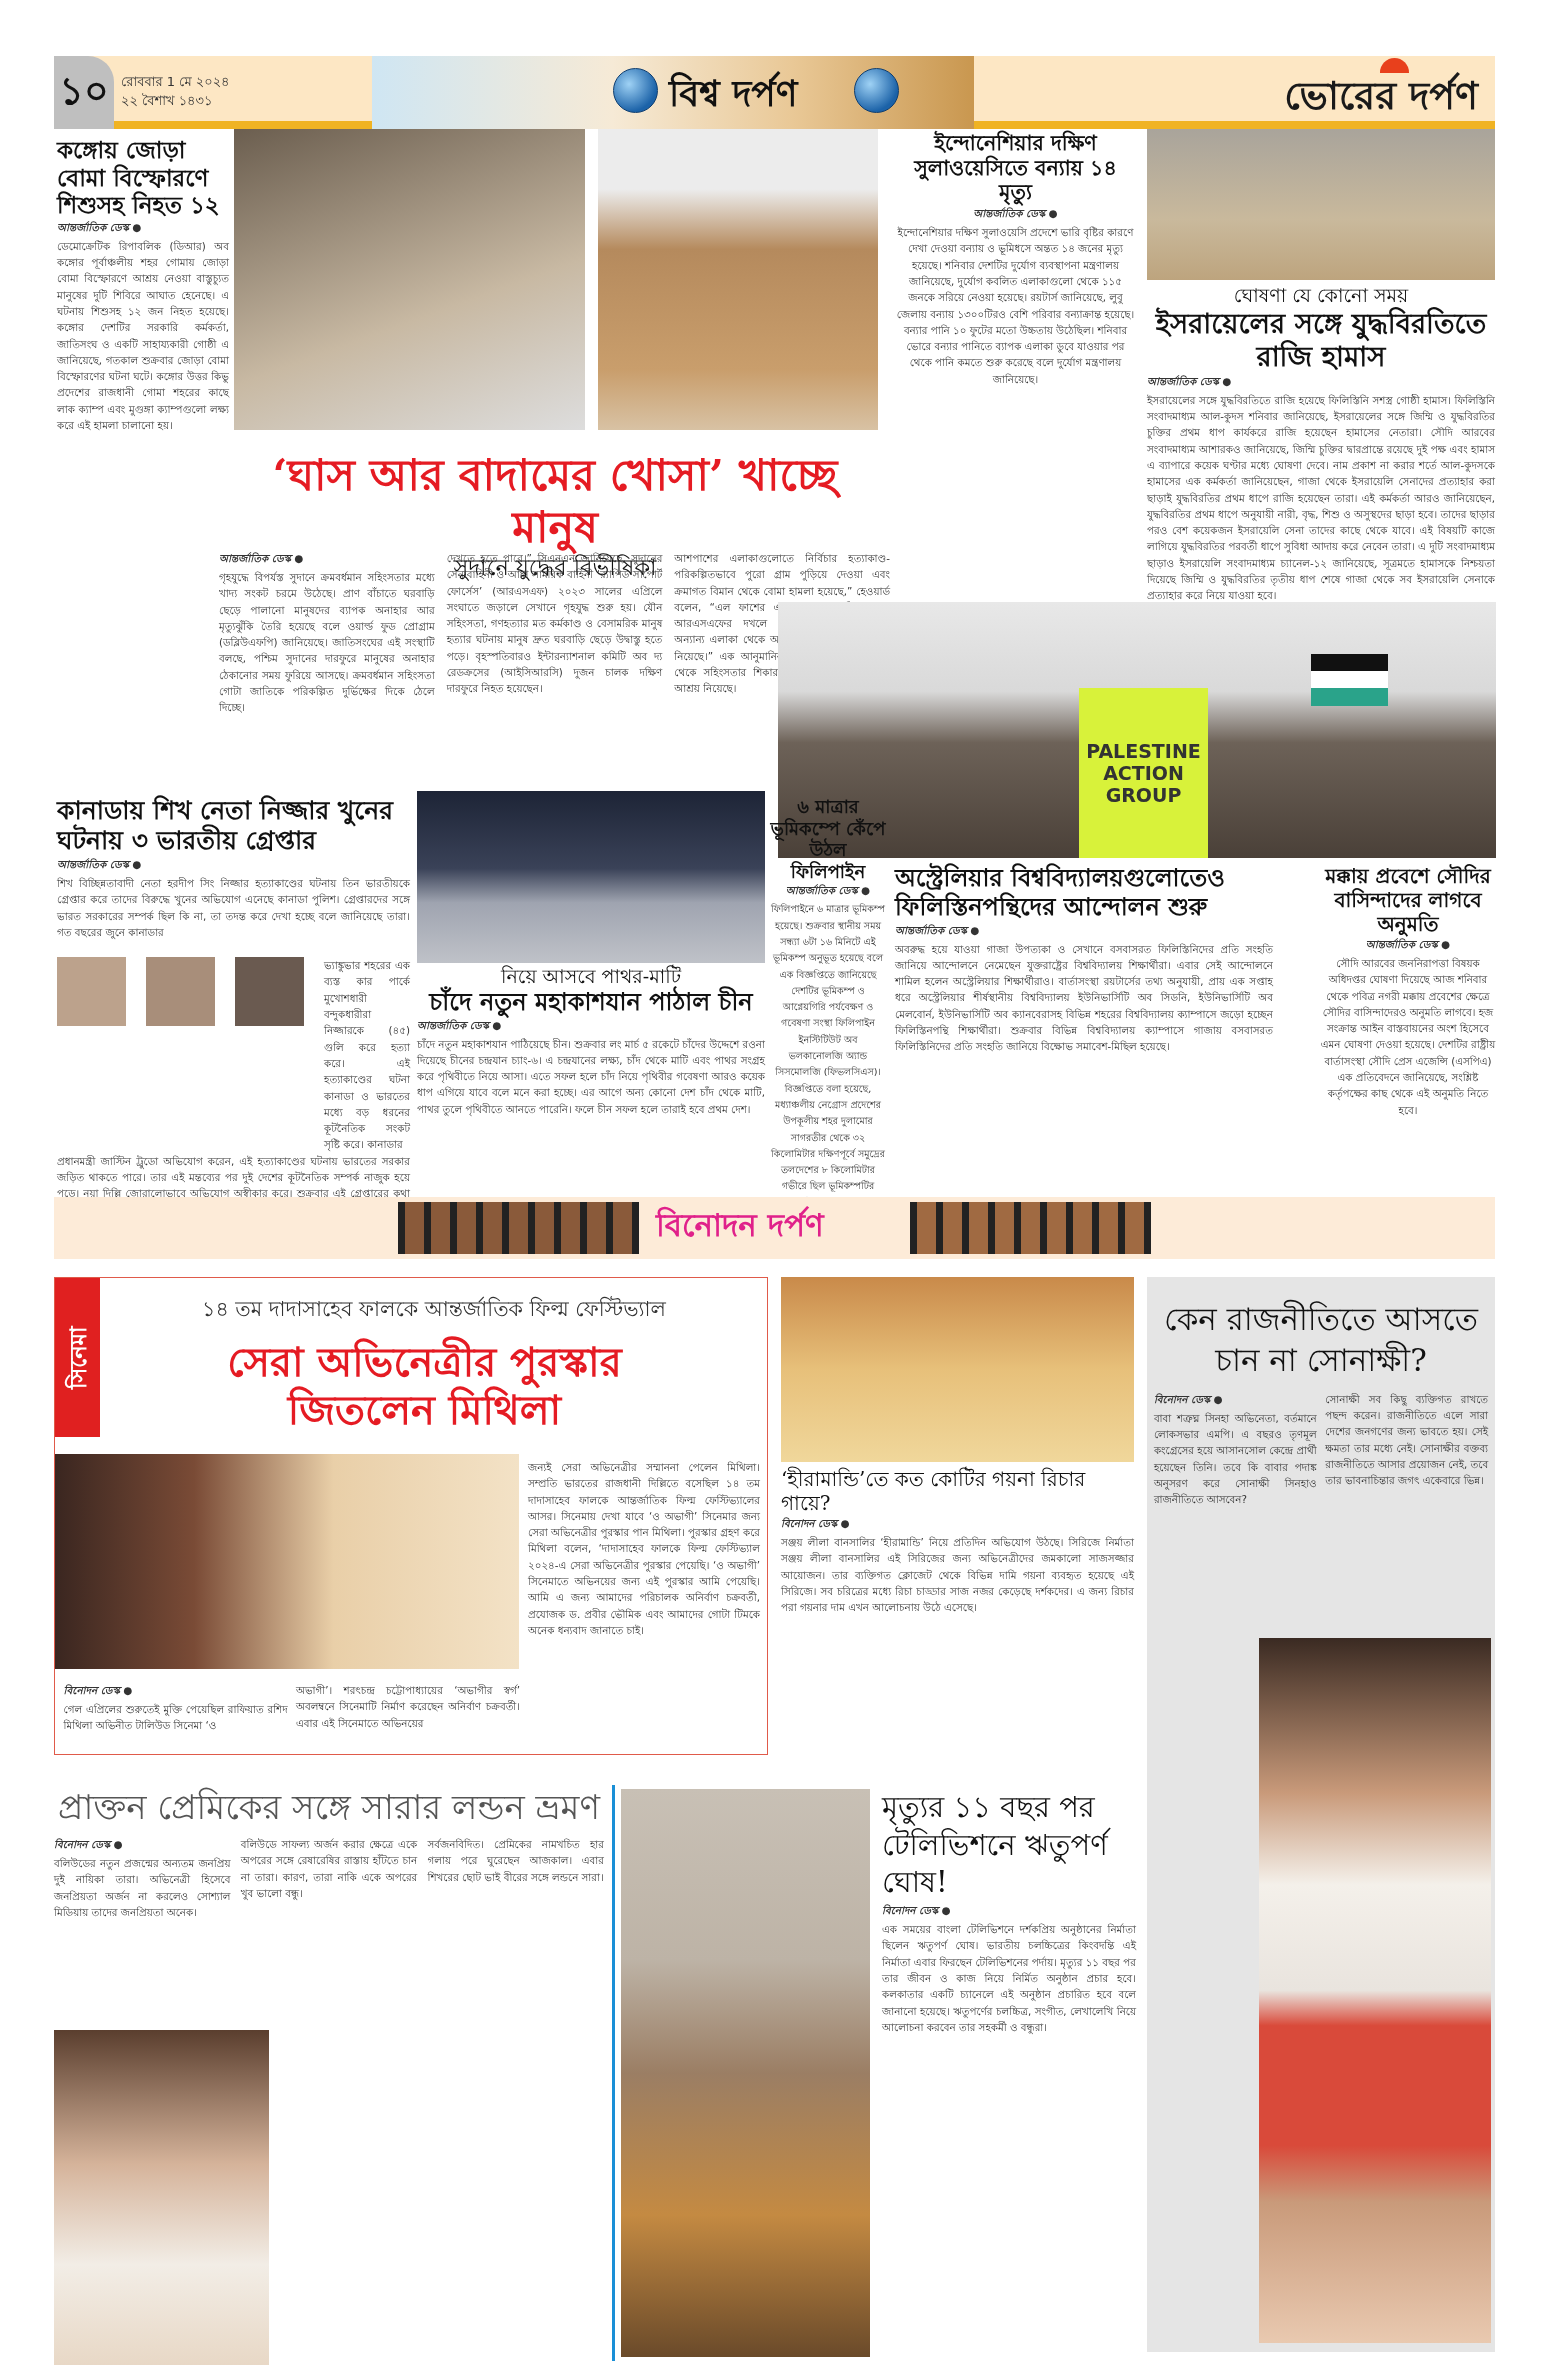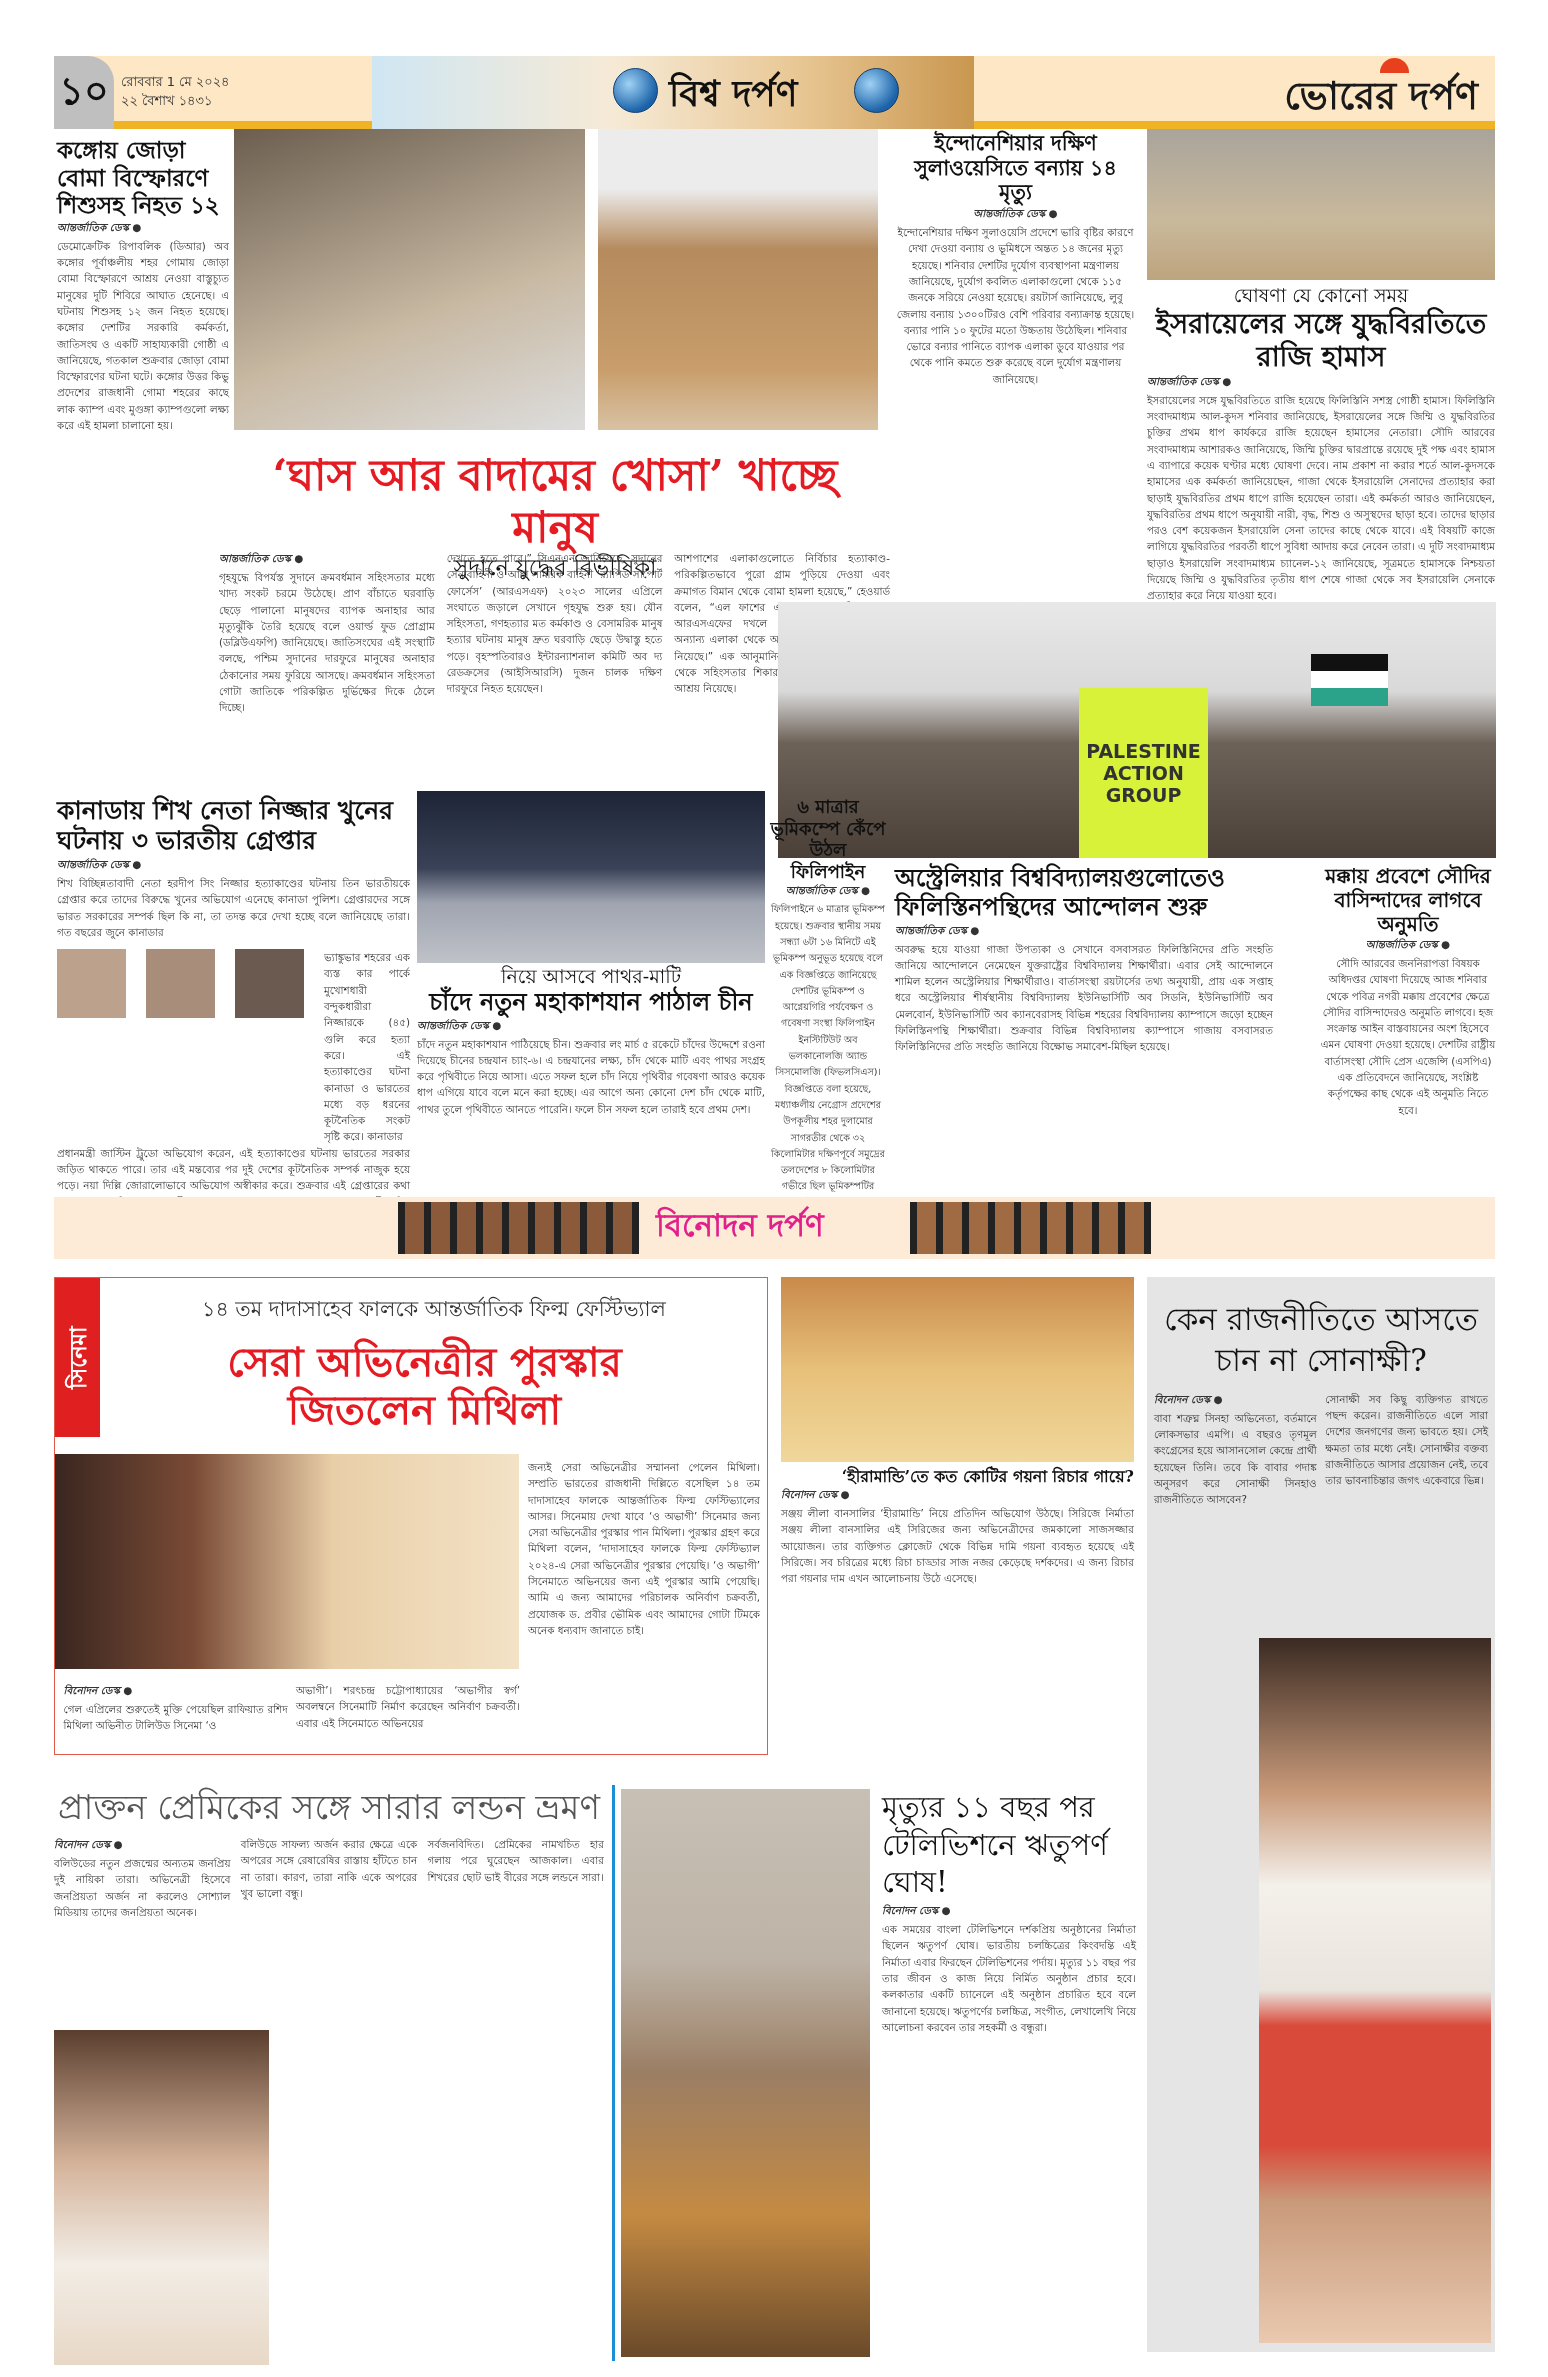--- a/index.html
+++ b/index.html
@@ -78,21 +78,21 @@
 
 <div class="abs photo" style="left:778px;top:602px;width:718px;height:256px;background:linear-gradient(180deg,#e8e8e8 0%,#d9d9d9 35%,#6d6258 55%,#4a4038 100%)">
   <div class="abs" style="left:301px;top:86px;width:129px;height:170px;background:#d8f23a;display:flex;align-items:center;justify-content:center;text-align:center;font:bold 19px 'DejaVu Sans',sans-serif;color:#333;padding:8.6px">PALESTINE ACTION GROUP</div>
   <div class="abs" style="left:533px;top:52px;width:77px;height:52px;background:linear-gradient(180deg,#111 0 33%,#fff 33% 66%,#2aa38a 66%)"></div>
 </div>
 
 <div class="abs" style="left:57px;top:796px;width:353px">
   <div class="hl" style="font-size:25px">কানাডায় শিখ নেতা নিজ্জার খুনের ঘটনায় ৩ ভারতীয় গ্রেপ্তার</div>
   <div class="desk">আন্তর্জাতিক ডেস্ক ●</div>
   <div class="body">শিখ বিচ্ছিন্নতাবাদী নেতা হরদীপ সিং নিজ্জার হত্যাকাণ্ডের ঘটনায় তিন ভারতীয়কে গ্রেপ্তার করে তাদের বিরুদ্ধে খুনের অভিযোগ এনেছে কানাডা পুলিশ। গ্রেপ্তারদের সঙ্গে ভারত সরকারের সম্পর্ক ছিল কি না, তা তদন্ত করে দেখা হচ্ছে বলে জানিয়েছে তারা। গত বছরের জুনে কানাডার</div>
-  <div style="display:flex;gap:20px;margin-top:9px">
+  <div style="display:flex;gap:20px;margin-top:17px">
     <div class="photo" style="width:69px;height:69px;background:#bca28c"></div>
     <div class="photo" style="width:69px;height:69px;background:#a88e7a"></div>
     <div class="photo" style="width:69px;height:69px;background:#6a5a50"></div>
     <div class="body" style="flex:1">ভ্যাঙ্কুভার শহরের এক ব্যস্ত কার পার্কে মুখোশধারী বন্দুকধারীরা নিজ্জারকে (৪৫) গুলি করে হত্যা করে। এই হত্যাকাণ্ডের ঘটনা কানাডা ও ভারতের মধ্যে বড় ধরনের কূটনৈতিক সংকট সৃষ্টি করে। কানাডার</div>
   </div>
   <div class="body">প্রধানমন্ত্রী জাস্টিন ট্রুডো অভিযোগ করেন, এই হত্যাকাণ্ডের ঘটনায় ভারতের সরকার জড়িত থাকতে পারে। তার এই মন্তব্যের পর দুই দেশের কূটনৈতিক সম্পর্ক নাজুক হয়ে পড়ে। নয়া দিল্লি জোরালোভাবে অভিযোগ অস্বীকার করে। শুক্রবার এই গ্রেপ্তারের কথা ঘোষণা করে পুলিশ সুপার মনদীপ মুকার জানান, সন্দেহভাজনরা হচ্ছেন করন প্রীত সিং (২৮), কমল প্রীত সিং (২২) এবং করন ব্রার (২২)। এরা তিনজনই কানাডার পশ্চিমাঞ্চলীয় প্রদেশ আলবার্টার এডমন্টন শহরে বসবাস করে।</div>
 </div>
 
 <div class="abs photo" style="left:417px;top:791px;width:348px;height:172px;background:linear-gradient(180deg,#1d2436 0%,#3a4258 45%,#9fa4b0 65%,#bfc2c8 100%)"></div>
 <div class="abs" style="left:417px;top:965px;width:348px">
@@ -134,21 +134,21 @@
   <div class="abs body" style="left:473px;top:181px;width:232px">জন্যই সেরা অভিনেত্রীর সম্মাননা পেলেন মিথিলা। সম্প্রতি ভারতের রাজধানী দিল্লিতে বসেছিল ১৪ তম দাদাসাহেব ফালকে আন্তর্জাতিক ফিল্ম ফেস্টিভ্যালের আসর। সিনেমায় দেখা যাবে ‘ও অভাগী’ সিনেমার জন্য সেরা অভিনেত্রীর পুরস্কার পান মিথিলা। পুরস্কার গ্রহণ করে মিথিলা বলেন, ‘দাদাসাহেব ফালকে ফিল্ম ফেস্টিভ্যাল ২০২৪-এ সেরা অভিনেত্রীর পুরস্কার পেয়েছি। ‘ও অভাগী’ সিনেমাতে অভিনয়ের জন্য এই পুরস্কার আমি পেয়েছি। আমি এ জন্য আমাদের পরিচালক অনির্বাণ চক্রবর্তী, প্রযোজক ড. প্রবীর ভৌমিক এবং আমাদের গোটা টিমকে অনেক ধন্যবাদ জানাতে চাই।</div>
   <div class="abs" style="left:8.6px;top:404px;width:224px">
     <div class="desk">বিনোদন ডেস্ক ●</div>
     <div class="body">গেল এপ্রিলের শুরুতেই মুক্তি পেয়েছিল রাফিয়াত রশিদ মিথিলা অভিনীত টালিউড সিনেমা ‘ও</div>
   </div>
   <div class="abs body" style="left:241px;top:404px;width:224px">অভাগী’। শরৎচন্দ্র চট্টোপাধ্যায়ের ‘অভাগীর স্বর্গ’ অবলম্বনে সিনেমাটি নির্মাণ করেছেন অনির্বাণ চক্রবর্তী। এবার এই সিনেমাতে অভিনয়ের</div>
 </div>
 
 <div class="abs photo" style="left:781px;top:1277px;width:353px;height:185px;background:linear-gradient(180deg,#c98a4a,#e7c07a 50%,#f0d79b)"></div>
 <div class="abs" style="left:781px;top:1467px;width:353px">
-  <div class="hl" style="font-size:16px;font-weight:bold;text-align:right">‘হীরামান্ডি’তে কত কোটির গয়না রিচার গায়ে?</div>
+  <div class="hl" style="font-size:20px;font-weight:normal;text-align:left">‘হীরামান্ডি’তে কত কোটির গয়না রিচার গায়ে?</div>
   <div class="desk">বিনোদন ডেস্ক ●</div>
   <div class="body">সঞ্জয় লীলা বানসালির ‘হীরামান্ডি’ নিয়ে প্রতিদিন অভিযোগ উঠছে। সিরিজে নির্মাতা সঞ্জয় লীলা বানসালির এই সিরিজের জন্য অভিনেত্রীদের জমকালো সাজসজ্জার আয়োজন। তার ব্যক্তিগত ক্লোজেট থেকে বিভিন্ন দামি গয়না ব্যবহৃত হয়েছে এই সিরিজে। সব চরিত্রের মধ্যে রিচা চাড্ডার সাজ নজর কেড়েছে দর্শকদের। এ জন্য রিচার পরা গয়নার দাম এখন আলোচনায় উঠে এসেছে।</div>
 </div>
 
 <div class="abs" style="left:1147px;top:1277px;width:348px;height:1075px;background:#e5e5e5">
   <div class="hl" style="margin-top:21.5px;font-size:31px;font-weight:normal;text-align:center;line-height:1.35">কেন রাজনীতিতে আসতে চান না সোনাক্ষী?</div>
   <div style="display:flex;gap:8.6px;padding:8.6px 6.9px">
     <div style="flex:1">
       <div class="desk">বিনোদন ডেস্ক ●</div>
       <div class="body">বাবা শত্রুঘ্ন সিনহা অভিনেতা, বর্তমানে লোকসভার এমপি। এ বছরও তৃণমূল কংগ্রেসের হয়ে আসানসোল কেন্দ্রে প্রার্থী হয়েছেন তিনি। তবে কি বাবার পদাঙ্ক অনুসরণ করে সোনাক্ষী সিনহাও রাজনীতিতে আসবেন?</div>

